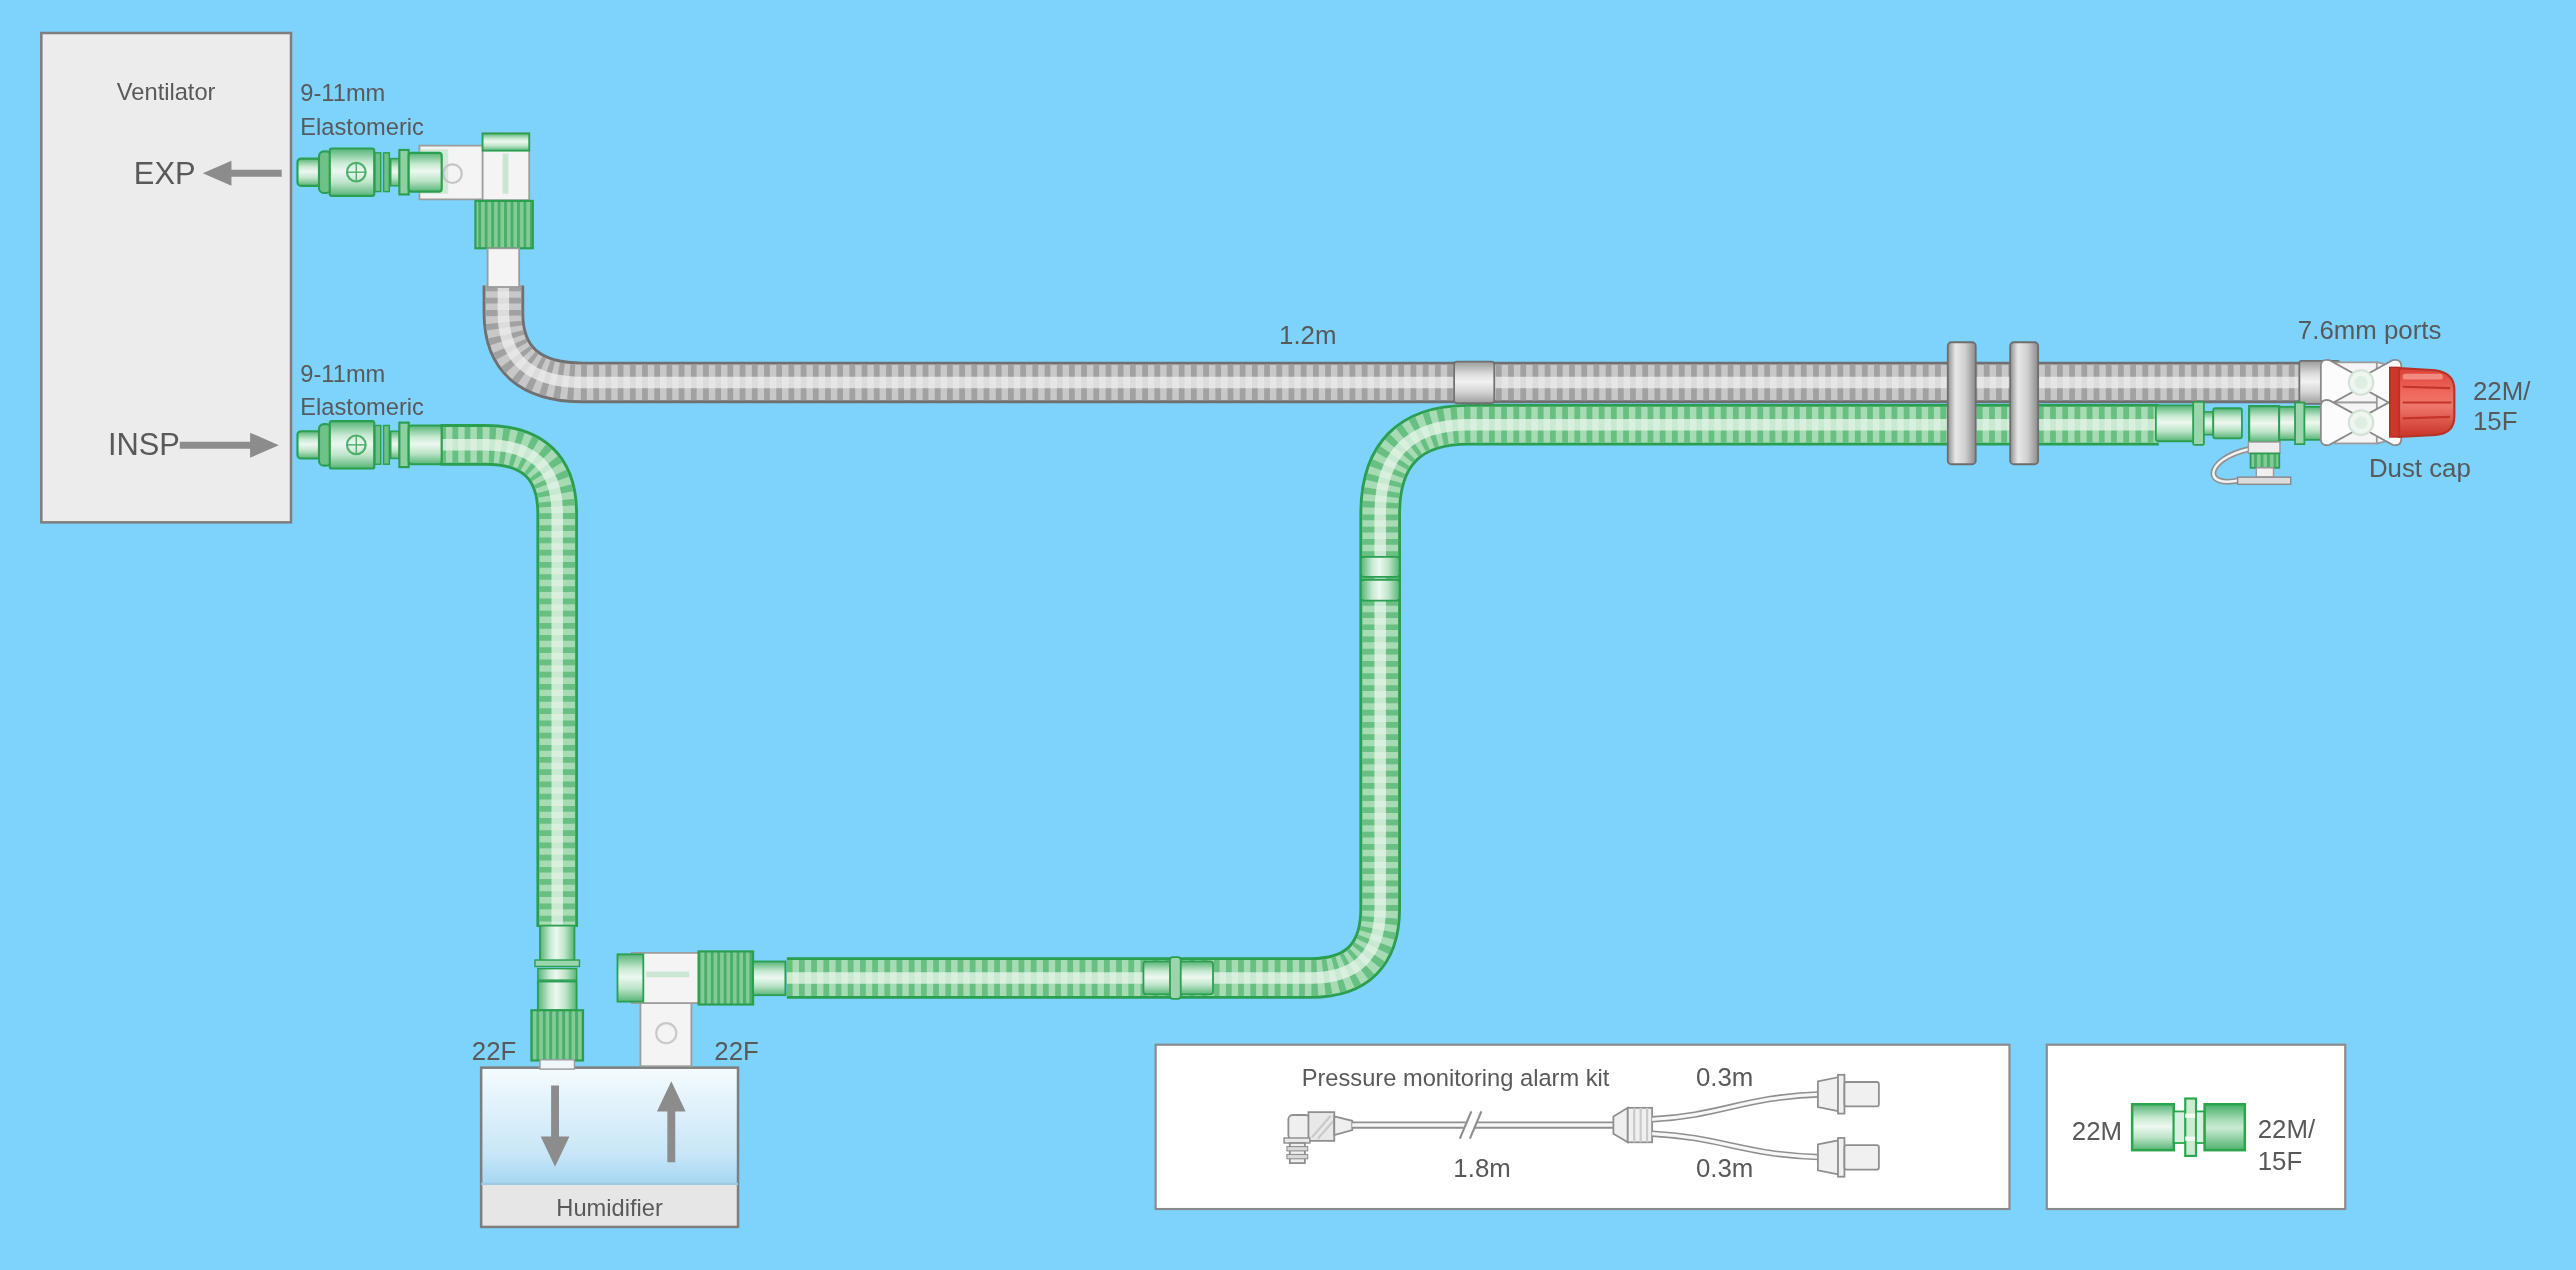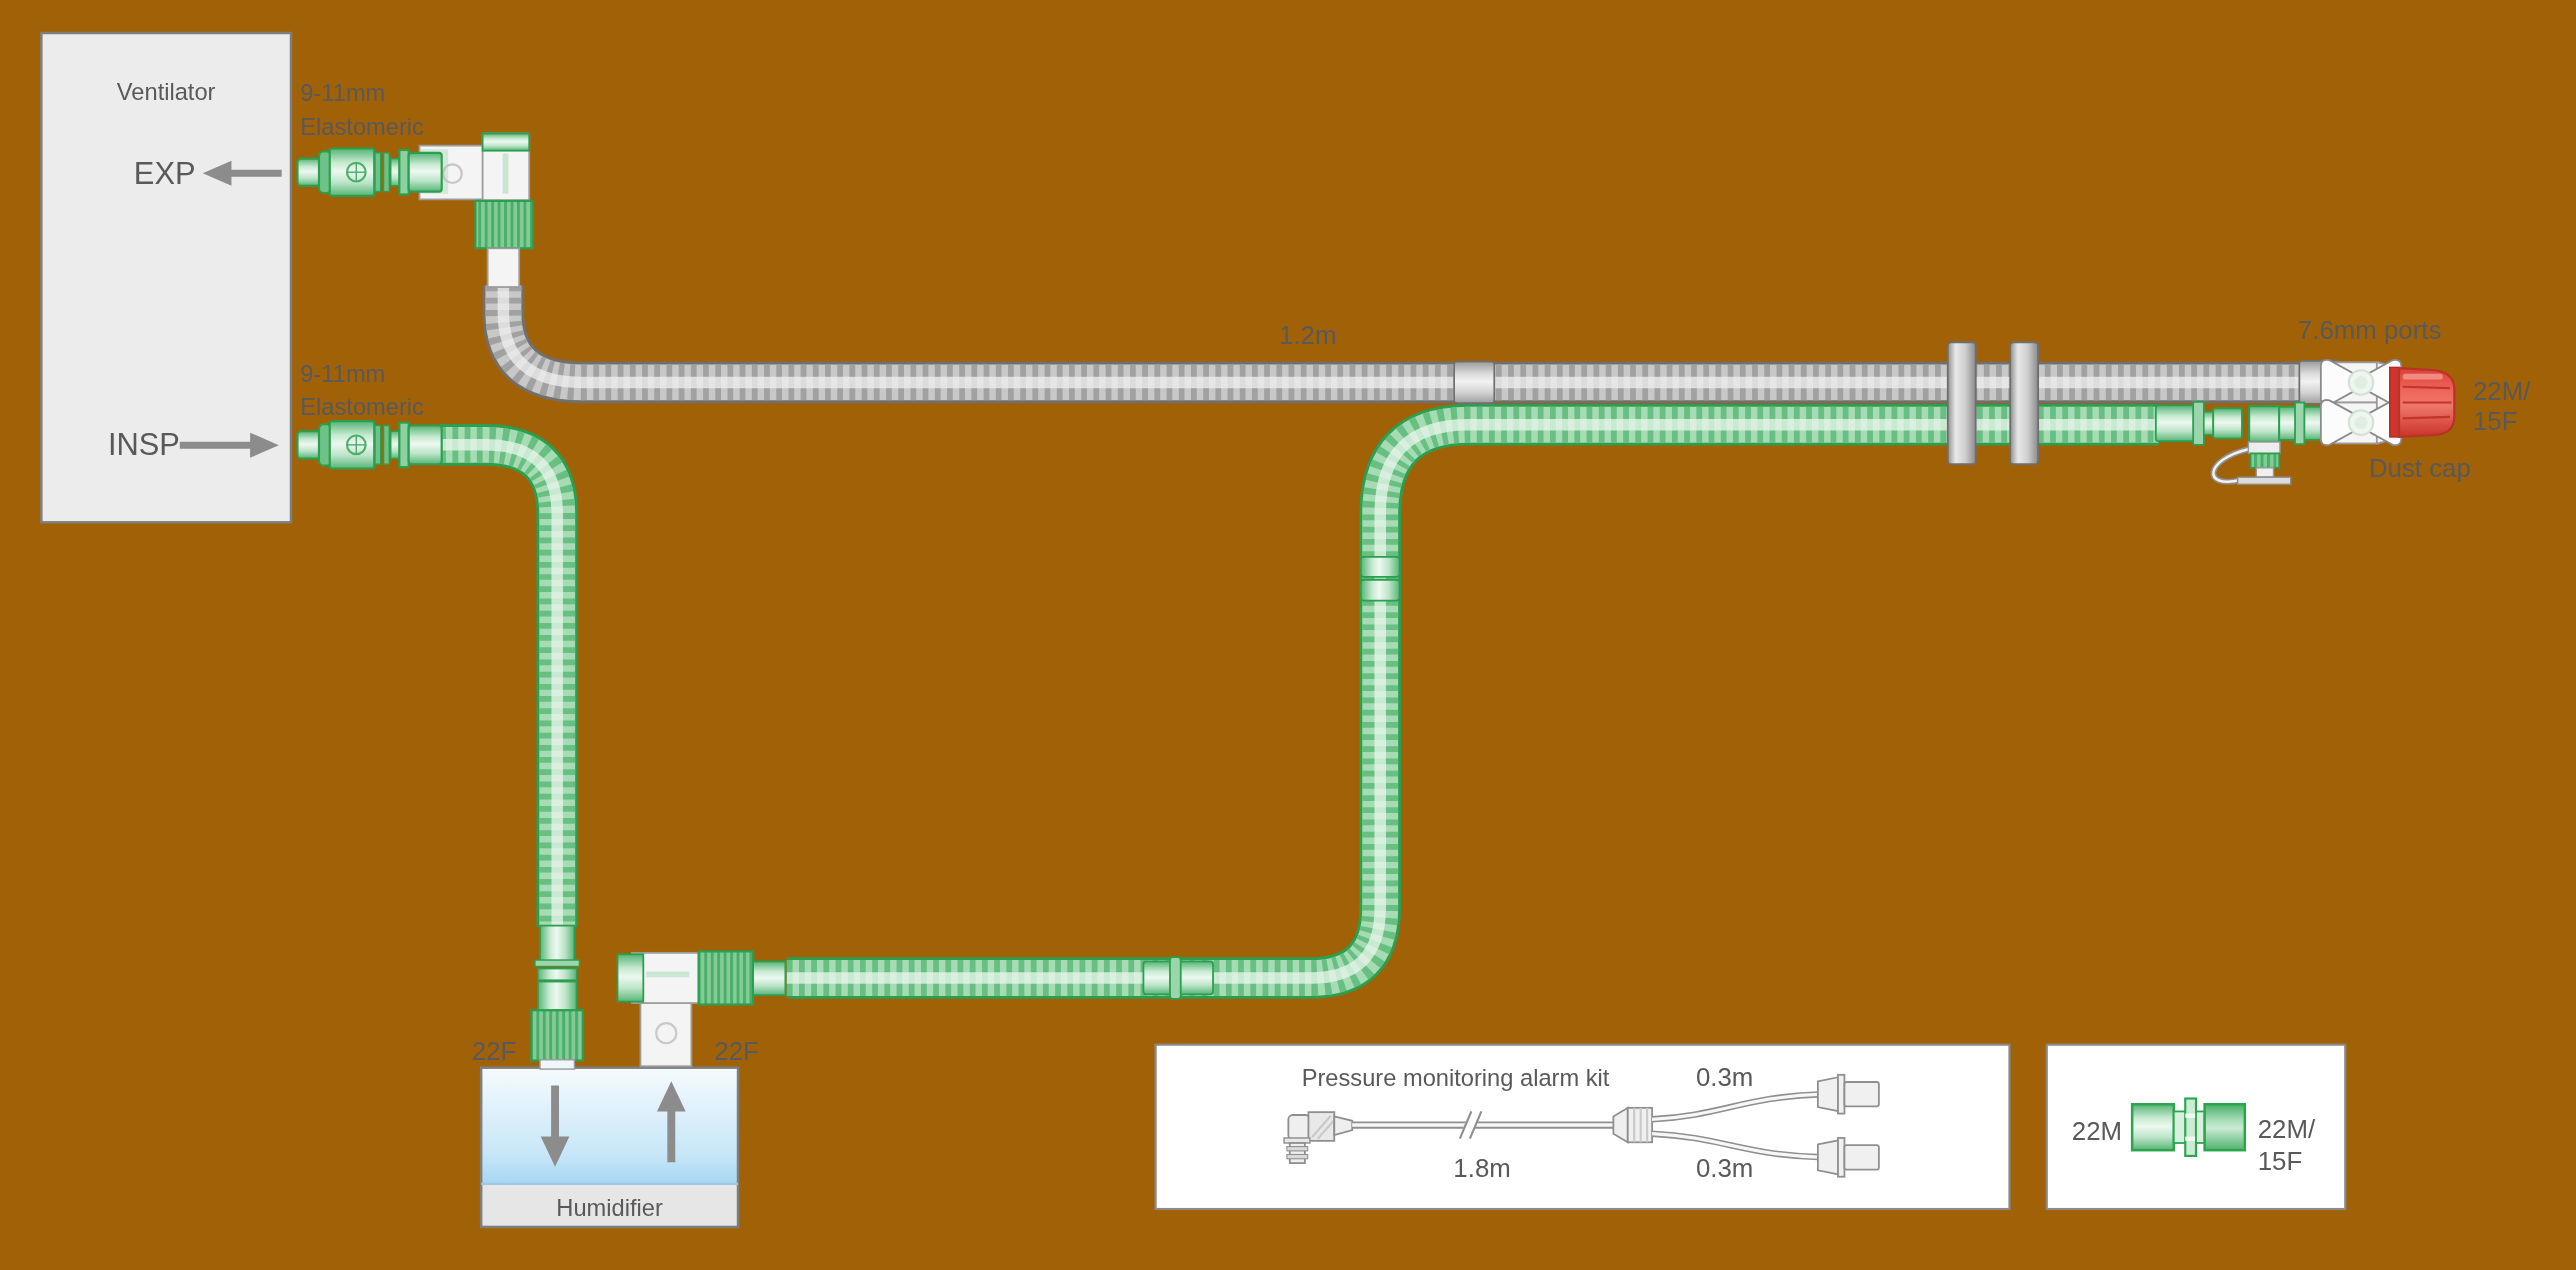--- a/index.html
+++ b/index.html
@@ -1,16 +1,16 @@
 <!DOCTYPE html>
 <html style="font-size:11.5px"><head>
 <meta charset="utf-8">
 <style>
   html,body{margin:0;padding:0;background:#ffffff;}
-  #canvas{position:relative;width:2576px;height:1270px;background:#a16207;overflow:hidden;text-align:center;}
+  #canvas{position:relative;width:2576px;height:1270px;background:#7dd3fc;overflow:hidden;text-align:center;}
   text{font-family:"Liberation Sans","DejaVu Sans",sans-serif;fill:#58595B;}
   .lbl-s{font-size:33px;}
   .lbl-m{font-size:36px;}
   .lbl-l{font-size:43px;}
   .mid{text-anchor:middle;}
 </style>
 </head>
 <body>
 
 <div id="canvas">

